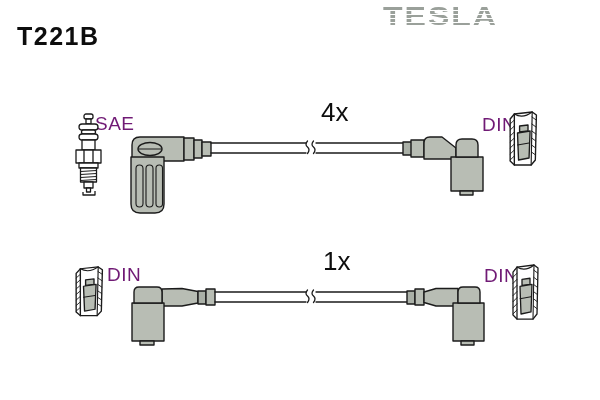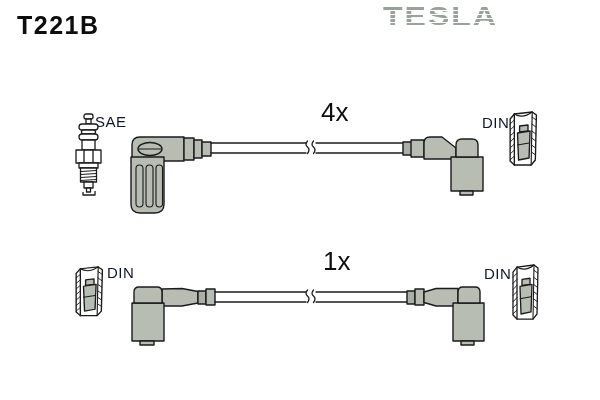--- a/index.html
+++ b/index.html
@@ -1,21 +1,21 @@
 <!DOCTYPE html>
 <html><head>
 <meta charset="utf-8">
 <style>
   html,body{margin:0;padding:0;background:#fff;}
   .canvas{
     position:relative;width:600px;height:400px;background:#ffffff;
     overflow:hidden;font-family:"Liberation Sans",sans-serif;color:#111;
   }
   .part-number{
-    position:absolute;left:17px;top:11px;
+    position:absolute;left:17px;top:22px;
     font-size:25px;font-weight:bold;letter-spacing:1.5px;color:#0d0d0d;
   }
   .subtitle{
     position:absolute;left:18px;top:34px;
     font-size:11px;letter-spacing:0.3px;color:#0d0d0d;white-space:nowrap;
   }
   .brand{
     position:absolute;left:383px;top:3px;
     font-size:32px;font-weight:bold;letter-spacing:2px;
     color:#9aa09a;
@@ -23,21 +23,21 @@
     line-height:1;
   }
   
   .brand::after{
     content:"";position:absolute;inset:0;
     background:repeating-linear-gradient(to bottom,
       transparent 0 3.2px, #ffffff 3.2px 5px);
     pointer-events:none;
   }
   .lbl{
-    position:absolute;font-size:15px;letter-spacing:0.5px;color:#0f172a;
+    position:absolute;font-size:19px;letter-spacing:0.5px;color:#701a75;
     white-space:nowrap;
   }
   .qty{
     position:absolute;font-size:26px;color:#0d0d0d;white-space:nowrap;margin-left:28px;
   }
   .sae-lbl{left:95px;top:113px;}
   .din-r1{left:482px;top:114px;}
   .qty-r1{left:293px;top:97px;}
   .din-r2l{left:107px;top:264px;}
   .qty-r2{left:295px;top:246px;}

